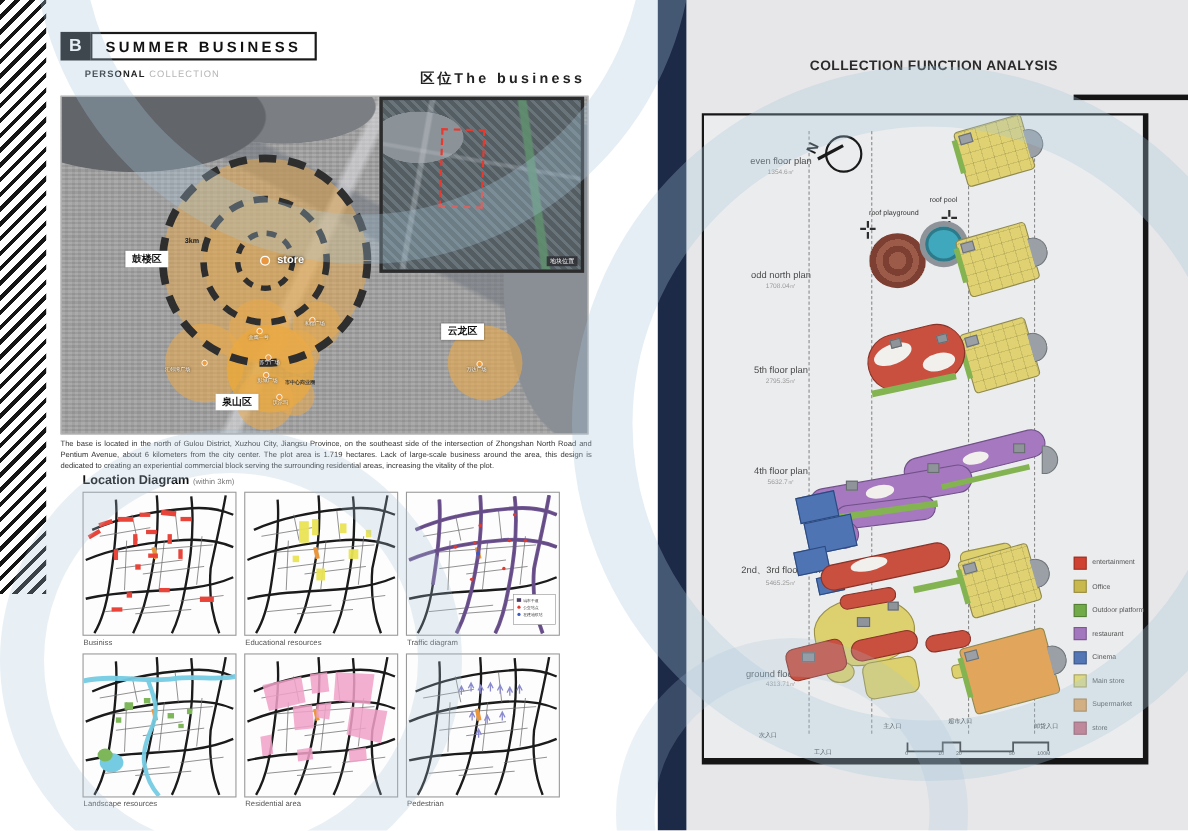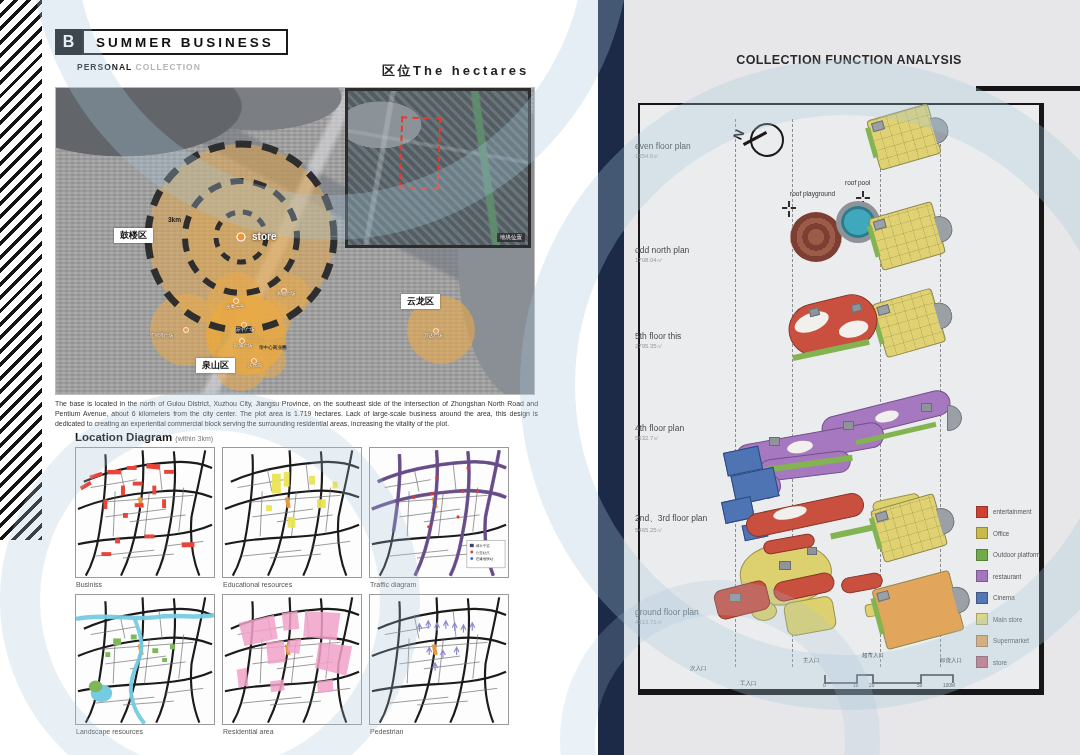--- a/index.html
+++ b/index.html
@@ -10,21 +10,21 @@
 
   
   #stripes { left:0; top:215; width:42px; height:540px;
     background:repeating-linear-gradient(135deg,#151515 0 3.5px,#ffffff 3.5px 9.5px); }
   #badge-b { left:55px; top:29px; width:27px; height:26px; background:#101010; color:#fff;
     font-weight:bold; font-size:16px; display:flex; align-items:center; justify-content:center; }
   #title-box { left:82px; top:29px; height:26px; border:2px solid #1a1a1a; padding:0 12px;
     display:flex; align-items:center; font-weight:bold; font-size:13.5px; letter-spacing:3px; color:#111; }
   #subtitle { left:77px; top:62px; font-size:8.5px; letter-spacing:1px; }
   #subtitle .b1 { font-weight:bold; color:#222; }
-  #subtitle .b2 { color:#b5b5b5; font-weight:bold; }
+  #subtitle .b2 { color:#b5b5b5; font-weight:normal; }
   #loc-title { left:382px; top:62px; font-size:13px; color:#222; letter-spacing:2.5px; font-weight:bold; }
   #loc-title .en { font-weight:bold; letter-spacing:3px; }
 
   #main-map { left:55px; top:87px; width:480px; height:308px; overflow:hidden;
     background-color:#a2a2a2; border:1px solid #bbb;
     background-image:
       radial-gradient(ellipse 190px 80px at 14% 6%, #62656a 62%, rgba(98,101,106,0) 63%),
       radial-gradient(ellipse 140px 55px at 42% 3%, #7b7e82 60%, rgba(123,126,130,0) 61%),
       radial-gradient(ellipse 120px 260px at 98% 55%, #8a8e95 55%, rgba(138,142,149,0) 56%),
       linear-gradient(115deg, rgba(0,0,0,0) 46%, rgba(225,225,230,.55) 47%, rgba(225,225,230,.55) 48.5%, rgba(0,0,0,0) 49.5%),
@@ -67,21 +67,21 @@
   #page-right { left:624px; top:0; width:456px; height:755px; background:#e7e7e9; }
   #rp-head { position:absolute; left:60px; top:50px; width:330px; text-align:center; }
   #rp-title-cn { font-size:25px; font-weight:bold; letter-spacing:8px; color:#1c1c1c; }
   #rp-title-en { font-size:12.5px; font-weight:bold; letter-spacing:.4px; color:#2a2a2a; margin-top:3px; }
   #rp-line { position:absolute; left:352px; top:86px; width:104px; height:5px; background:#141414; }
 
   #panel { position:absolute; left:14px; top:103px; width:406px; height:592px;
     border:2px solid #161616; border-right-width:5px; border-bottom-width:6px;
     background:rgba(238,241,243,.55); }
   .guide { position:absolute; top:14px; height:548px; width:0; border-left:1px dashed #8b8b8b; }
-  .flabel { position:absolute; left:-5px; width:150px; text-align:left; }
+  .flabel { position:absolute; left:-5px; width:150px; text-align:center; }
   .flabel .fl { font-size:8.5px; color:#4a4a4a; }
   .flabel .fa { font-size:6px; color:#999; margin-top:1px; }
   #north { position:absolute; left:104px; top:12px; width:40px; height:44px; }
   #north .circ { position:absolute; left:6px; top:6px; width:34px; height:34px; border:2.5px solid #1a1a1a;
     border-radius:50%; }
   #north .bar { position:absolute; left:-2px; top:20px; width:26px; height:3px; background:#1a1a1a;
     transform:rotate(-28deg); }
   #north .n { position:absolute; left:-10px; top:10px; font-size:13px; font-weight:bold; color:#1a1a1a;
     transform:rotate(-65deg); }
 
@@ -152,21 +152,21 @@
   <div class="abs" id="stripes"></div>
 
   <div class="abs" id="badge-b">B</div>
   <div class="abs" id="title-box">SUMMER BUSINESS</div>
   <div class="abs" id="subtitle">
     <span class="b1">PERSONAL</span>
     <span> </span>
     <span class="b2">COLLECTION</span>
   </div>
   <div class="abs" id="loc-title">
-    <span>区位</span><span class="en">The hectares</span>
+    <span>区位</span><span class="en">The business</span>
   </div>
 
   <div class="abs" id="main-map">
     <svg viewBox="0 0 480 307" style="position:absolute;left:0;top:0;width:480px;height:307px">
       <g fill="rgba(233,170,74,.55)">
         <circle cx="130" cy="242" r="36"></circle>
         <circle cx="180" cy="212" r="28"></circle>
         <circle cx="190" cy="247" r="40" fill="rgba(236,168,52,.75)"></circle>
         <circle cx="185" cy="277" r="26"></circle>
         <circle cx="215" cy="232" r="20"></circle>
@@ -377,21 +377,21 @@
 
       <div class="flabel" style="top:36px">
         <div class="fl">even floor plan</div>
           <div class="fa">1354.6㎡</div>
       </div>
       <div class="flabel" style="top:140px">
         <div class="fl">odd north plan</div>
           <div class="fa">1708.04㎡</div>
       </div>
       <div class="flabel" style="top:226px">
-        <div class="fl">5th floor this</div>
+        <div class="fl">5th floor plan</div>
           <div class="fa">2795.35㎡</div>
       </div>
       <div class="flabel" style="top:318px">
         <div class="fl">4th floor plan</div>
           <div class="fa">5632.7㎡</div>
       </div>
       <div class="flabel" style="top:408px">
         <div class="fl">2nd、3rd floor plan</div>
           <div class="fa">5465.25㎡</div>
       </div>

